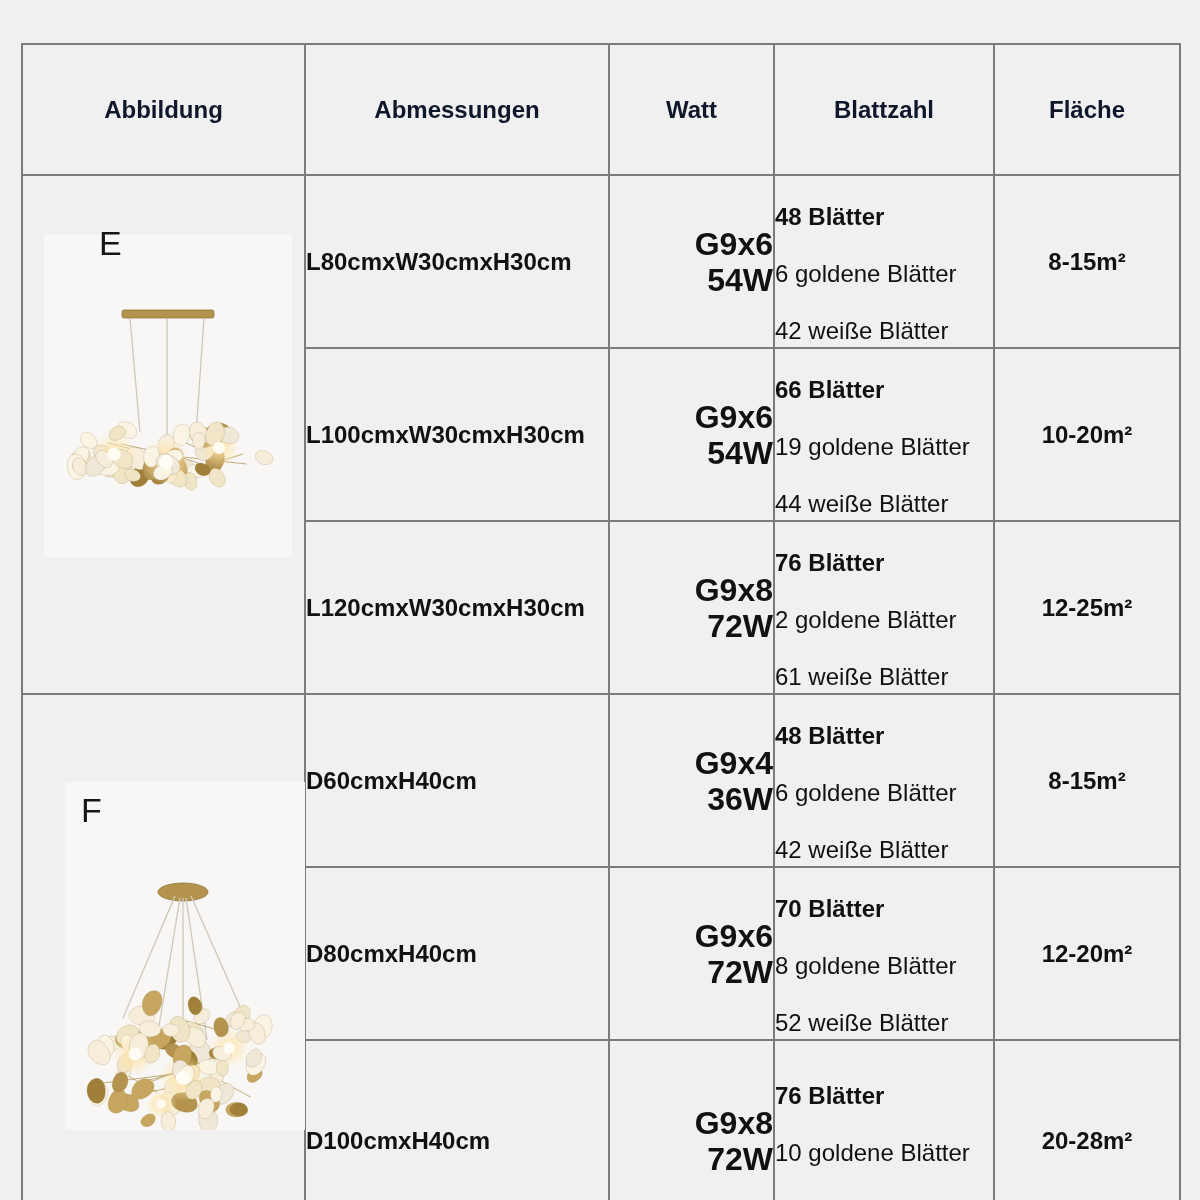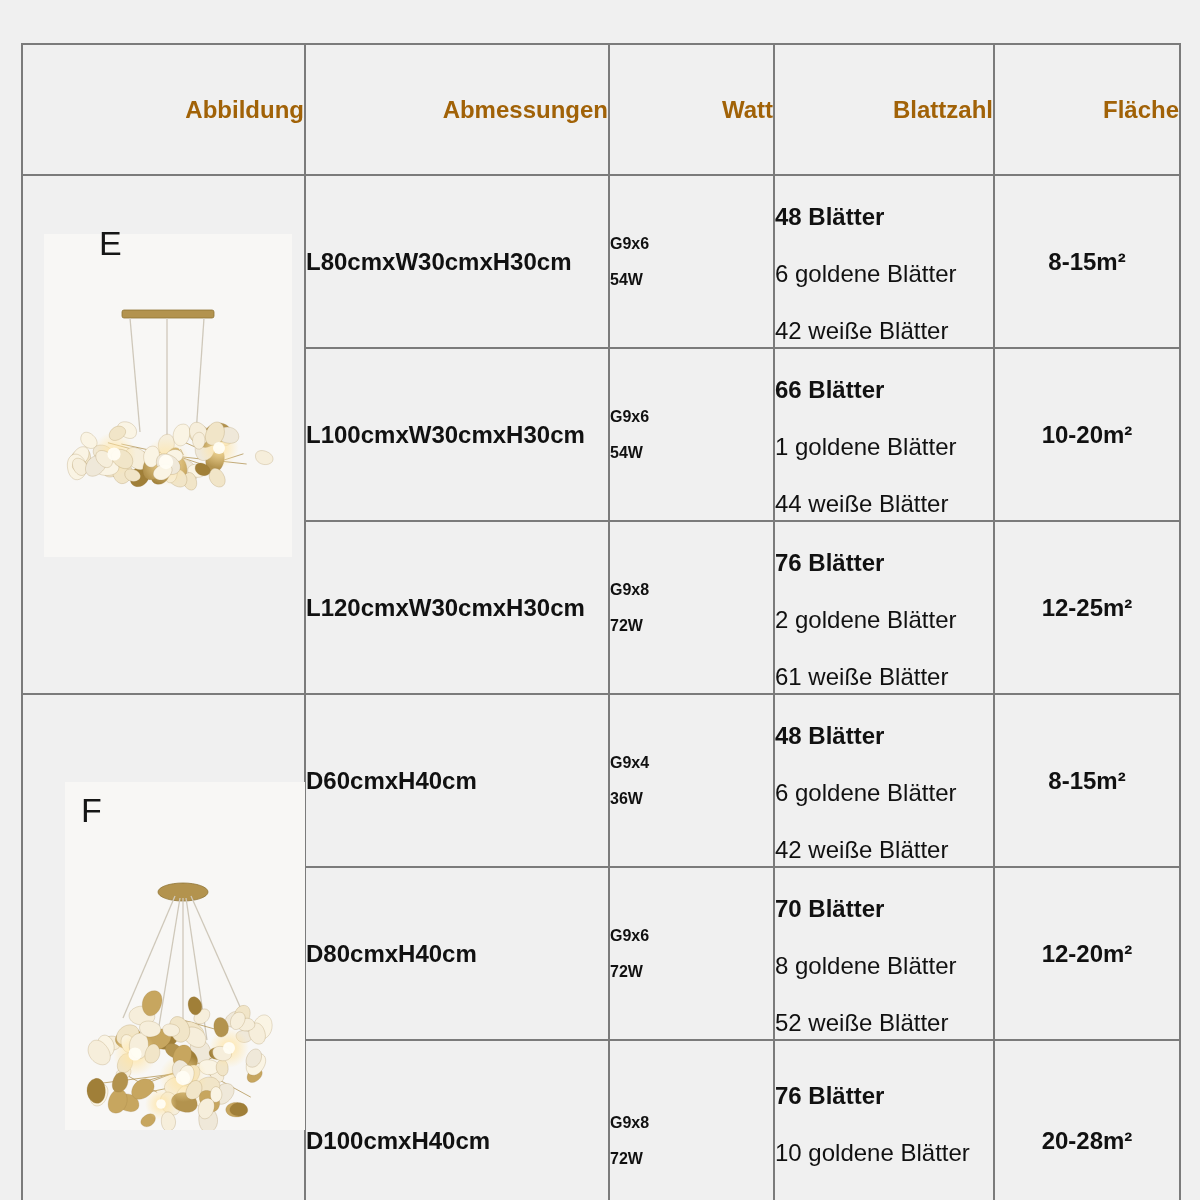--- a/index.html
+++ b/index.html
@@ -18,24 +18,24 @@
   }
   .spec-table th,.spec-table td{
     border:2px solid #7b7b7b;
     vertical-align:middle;
     padding:0;
   }
   .rh-header{height:131px;}
   .rh-a{height:152px;}
   .rh-b{height:155px;}
   .rh-c{height:201px;}
-  th{font-size:24px;font-weight:bold;text-align:right;color:#a16207;background:#f0f0f0;margin-top:10px;}
+  th{font-size:24px;font-weight:bold;text-align:center;color:#0f172a;background:#f0f0f0;margin-top:10px;}
   td{background:#f0f0f0;}
   .dim-cell{font-size:24px;font-weight:bold;}
-  .watt-cell{font-size:16px;font-weight:bold;text-align:left;line-height:36px;}
+  .watt-cell{font-size:32px;font-weight:bold;text-align:right;line-height:36px;}
   .leaves-cell{font-size:24px;text-align:left;padding-left:14px;padding-right:4px;line-height:33px;}
   .leaves-cell div{white-space:nowrap;margin-top:24px;}
   .leaves-lead{font-weight:bold;}
   .area-cell{font-size:24px;font-weight:bold;text-align:center;}
   .img-cell{position:relative;}
   .photo{position:absolute;background:#f8f7f5;}
   .photo-e{left:21px;top:58px;width:248px;height:323px;}
   .photo-f{left:42px;top:87px;width:240px;height:348px;}
   .variant-label{position:absolute;font-size:34px;line-height:34px;color:#161616;z-index:2;}
   .label-e{left:76px;top:50px;}
@@ -162,21 +162,21 @@
       <td class="area-cell">8-15m²</td>
     </tr>
     <tr class="rh-b">
       <td class="dim-cell">L100cmxW30cmxH30cm</td>
       <td class="watt-cell">
         <div>G9x6</div>
         <div>54W</div>
       </td>
       <td class="leaves-cell">
         <div class="leaves-lead">66 Blätter</div>
-        <div>1 goldene Blätter</div>
+        <div>19 goldene Blätter</div>
         <div>44 weiße Blätter</div>
       </td>
       <td class="area-cell">10-20m²</td>
     </tr>
     <tr class="rh-a">
       <td class="dim-cell">L120cmxW30cmxH30cm</td>
       <td class="watt-cell">
         <div>G9x8</div>
         <div>72W</div>
       </td>

